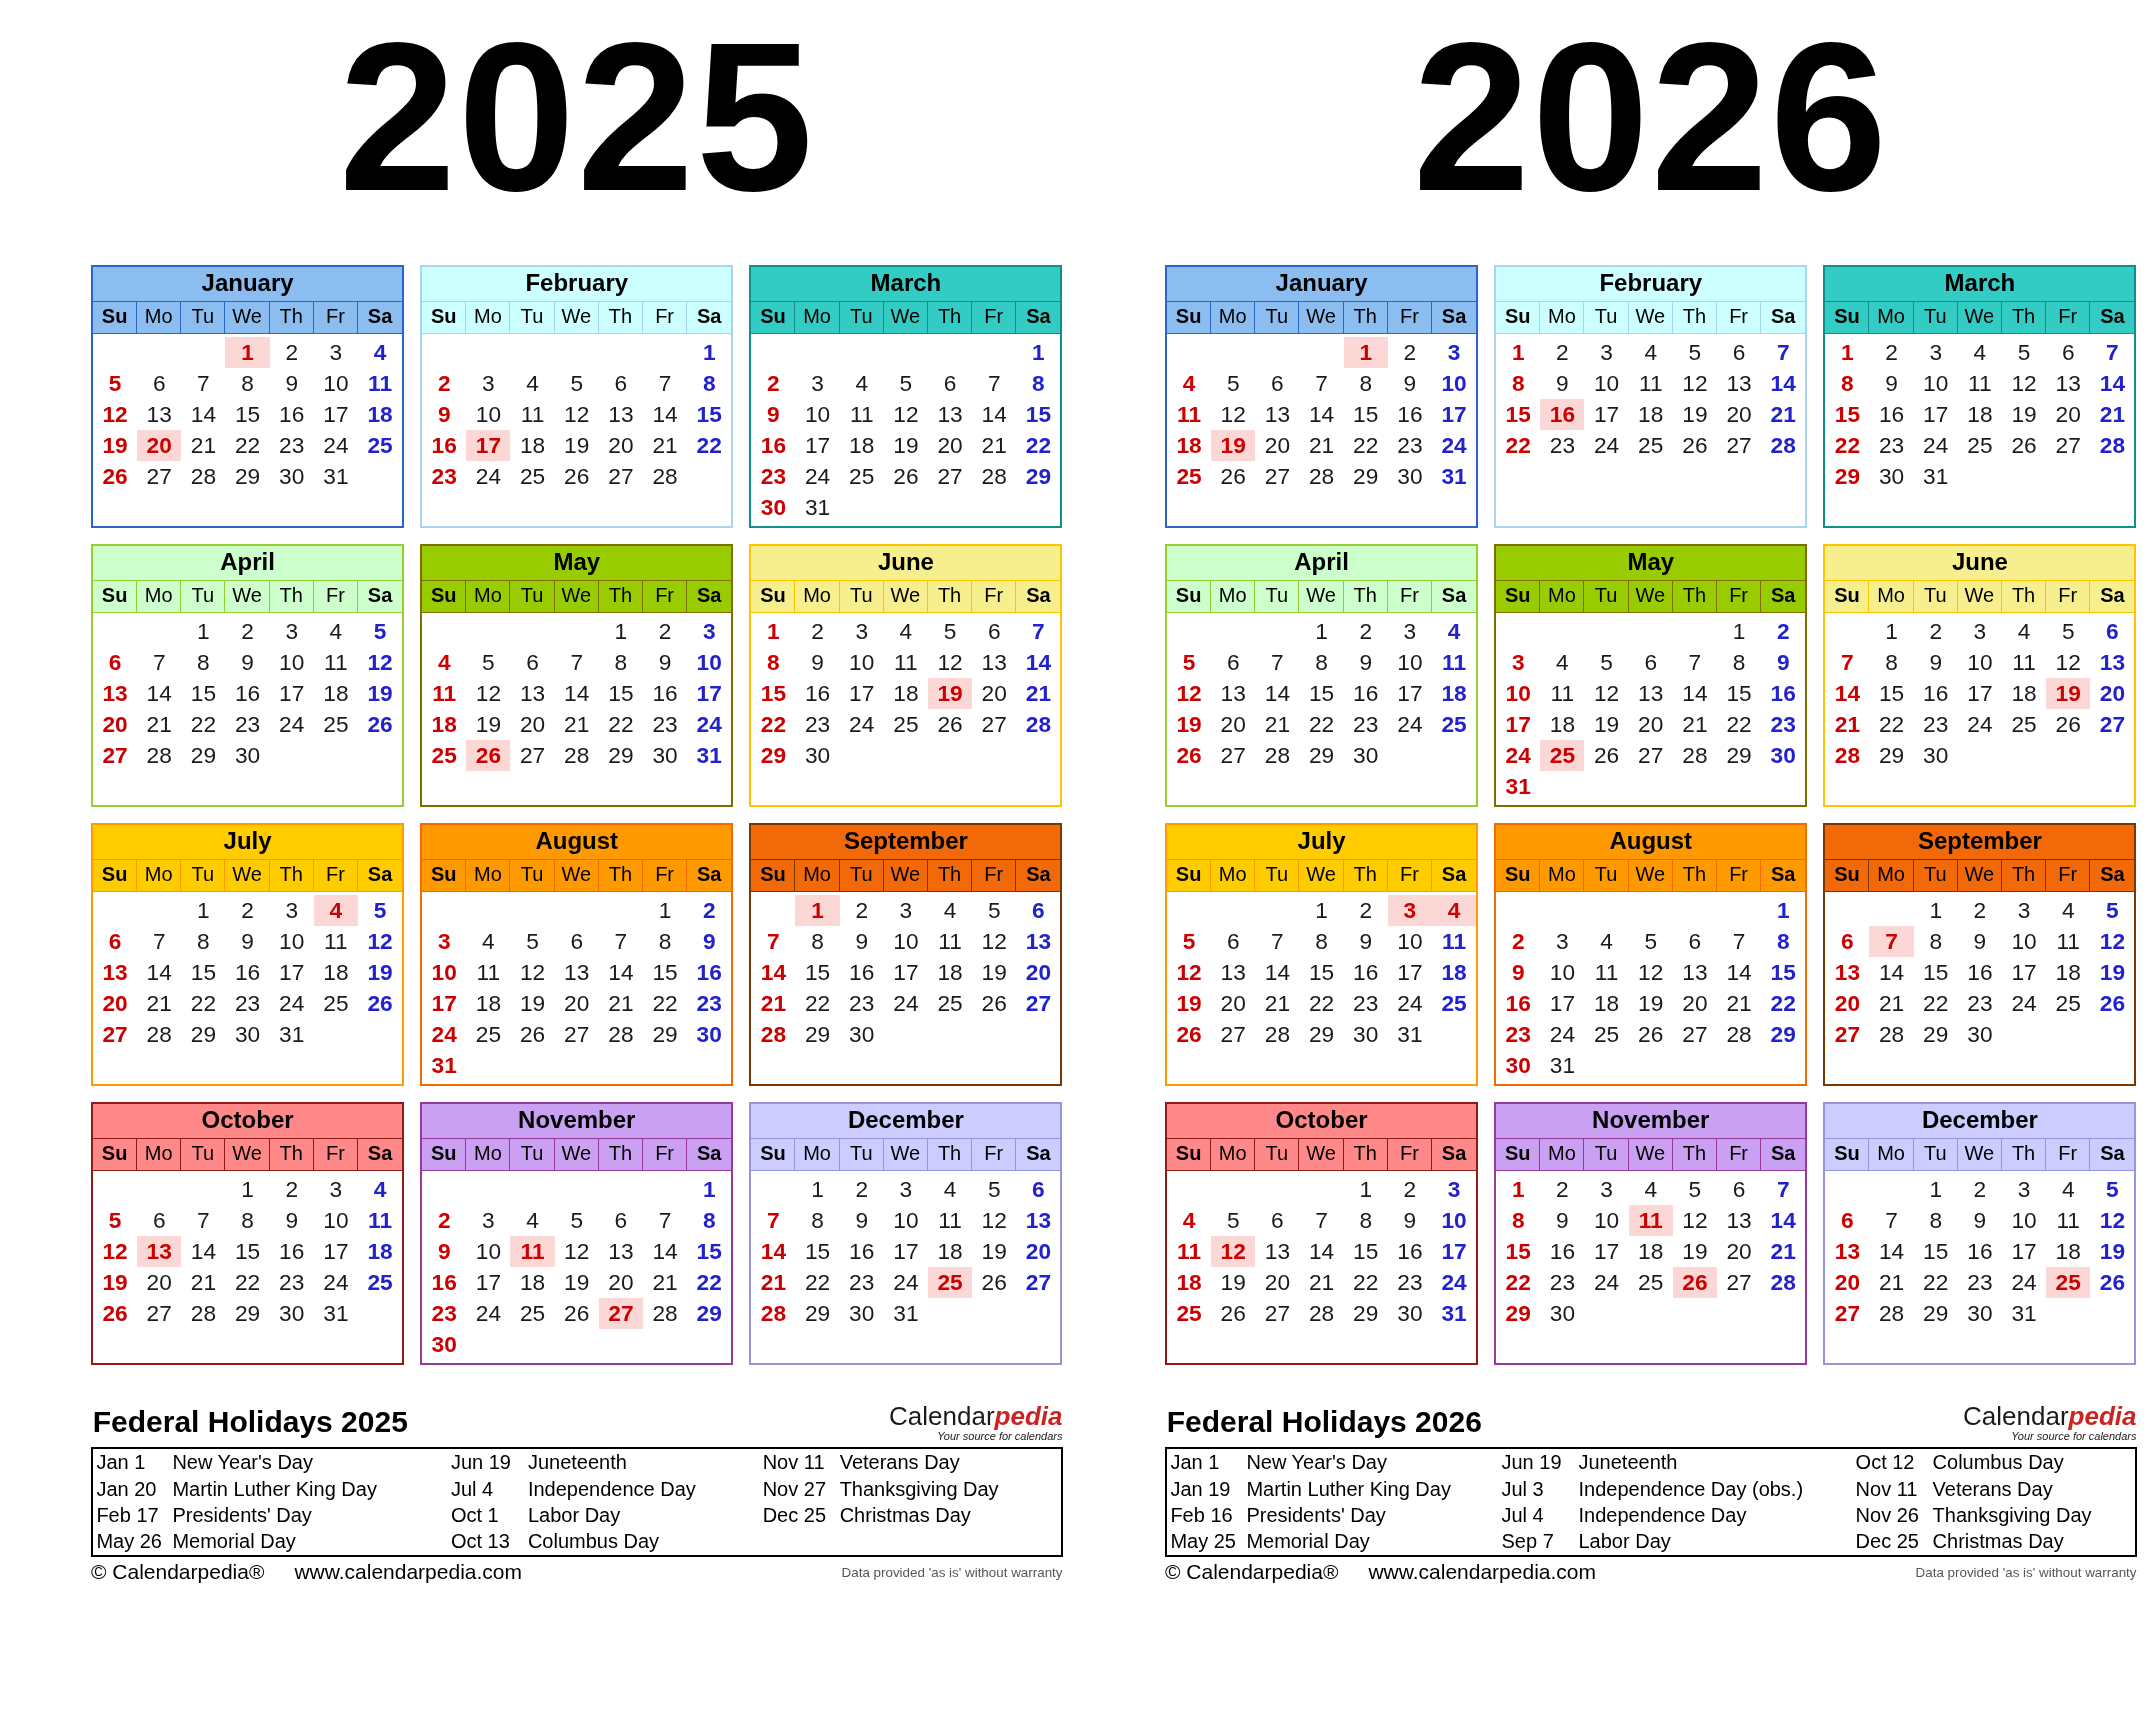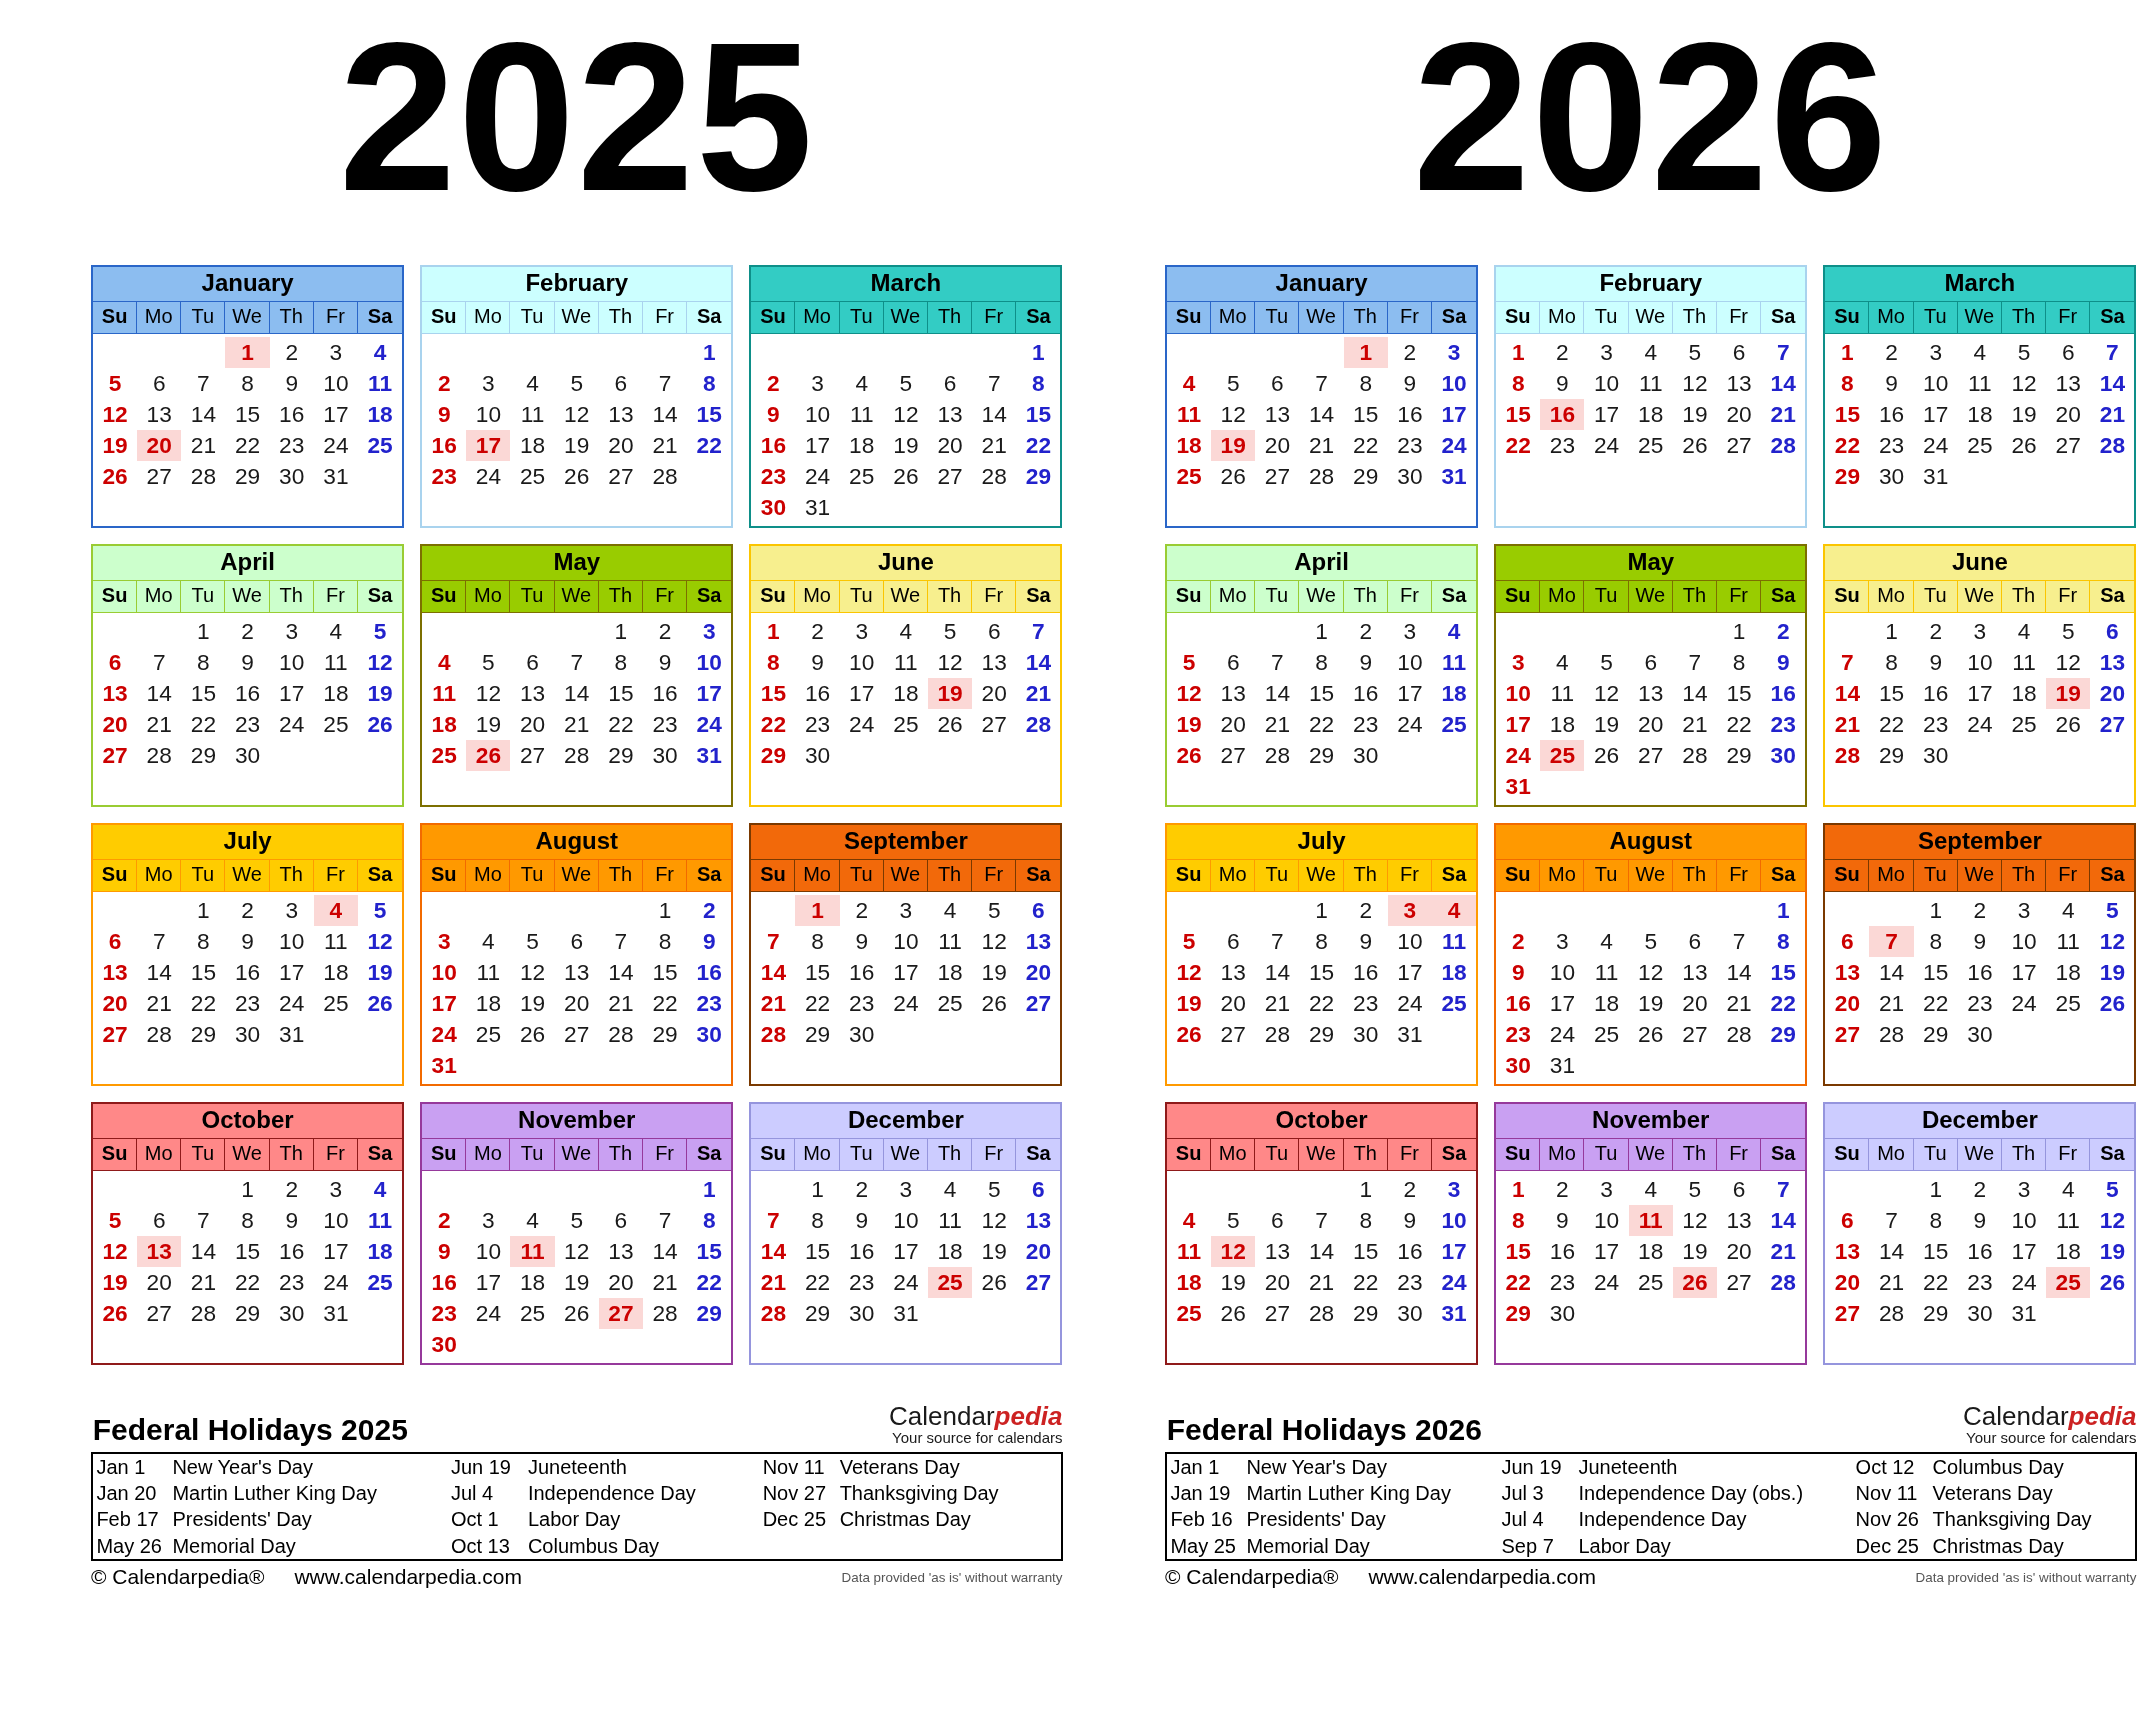--- a/index.html
+++ b/index.html
@@ -19,27 +19,27 @@
   .dow-row span:last-child { border-right:none; }
   .dow-row .wk-end { font-weight:700; }
   .dates { flex:1; display:grid; grid-template-columns:repeat(7,1fr); grid-auto-rows:31px;
            padding-top:2.5px; background:#fff; }
   .dates span { display:flex; align-items:center; justify-content:center; font-size:22.7px;
                 color:var(--wkd); }
   .dates .sun { color:var(--sun); font-weight:700; }
   .dates .sat { color:var(--sat); font-weight:700; }
   .dates .holiday { background:var(--hol); color:var(--sun); font-weight:700; }
   .footer { margin-top:37px; }
-  .footer-head { display:flex; justify-content:space-between; align-items:flex-end; margin-bottom:5px;gap:16px; }
+  .footer-head { display:flex; justify-content:space-between; align-items:center; margin-bottom:5px;gap:16px; }
   .fh-title { font-size:30px; font-weight:700; color:#000; margin-left:1.7px; }
   .brand { text-align:right; line-height:1.1; }
   .brand-line { font-size:26px;margin-left:12px; }
   .brand-black { color:#1a1a1a; }
   .brand-red { color:#cc2222; font-weight:700; font-style:italic; }
-  .brand-tag { font-size:15px; color:#1a1a1a; }
+  .brand-tag { font-size:11px; color:#1a1a1a;font-style:italic; }
   .holiday-table { width:100%; border-collapse:collapse; border:2.5px solid #000; background:#fff; }
   .holiday-table td { font-size:20px; padding:1.7px 3.4px; white-space:nowrap; color:#000; }
   .holiday-table td.hdate { width:77px;margin-top:40px; }
   .holiday-table td.hname { width:auto; padding-right:25px; }
   .footer-bottom { display:flex; justify-content:space-between; align-items:flex-start; margin-top:3.4px; }
   .fb-left { font-size:21px; color:#000; }
   .fb-left .site-url { margin-left:30px; }
   .disclaimer { font-size:13.4px; color:#555; margin-top:5px; }
 </style>
 </head>

